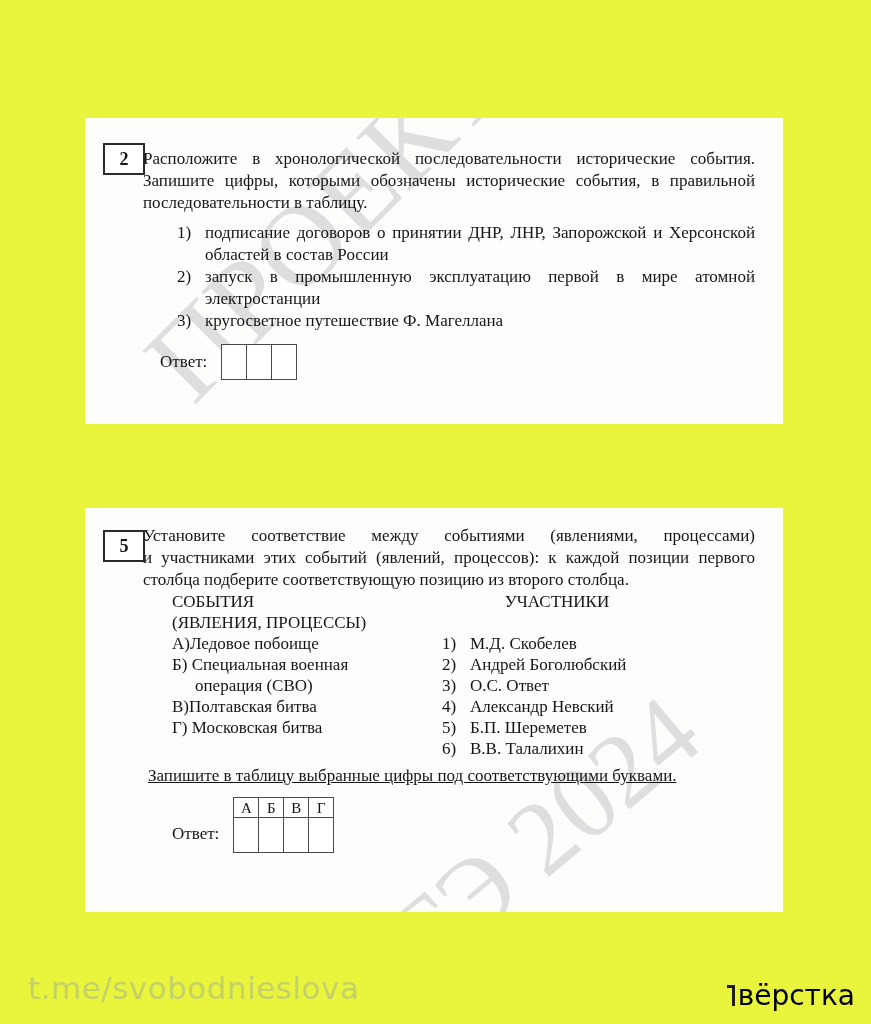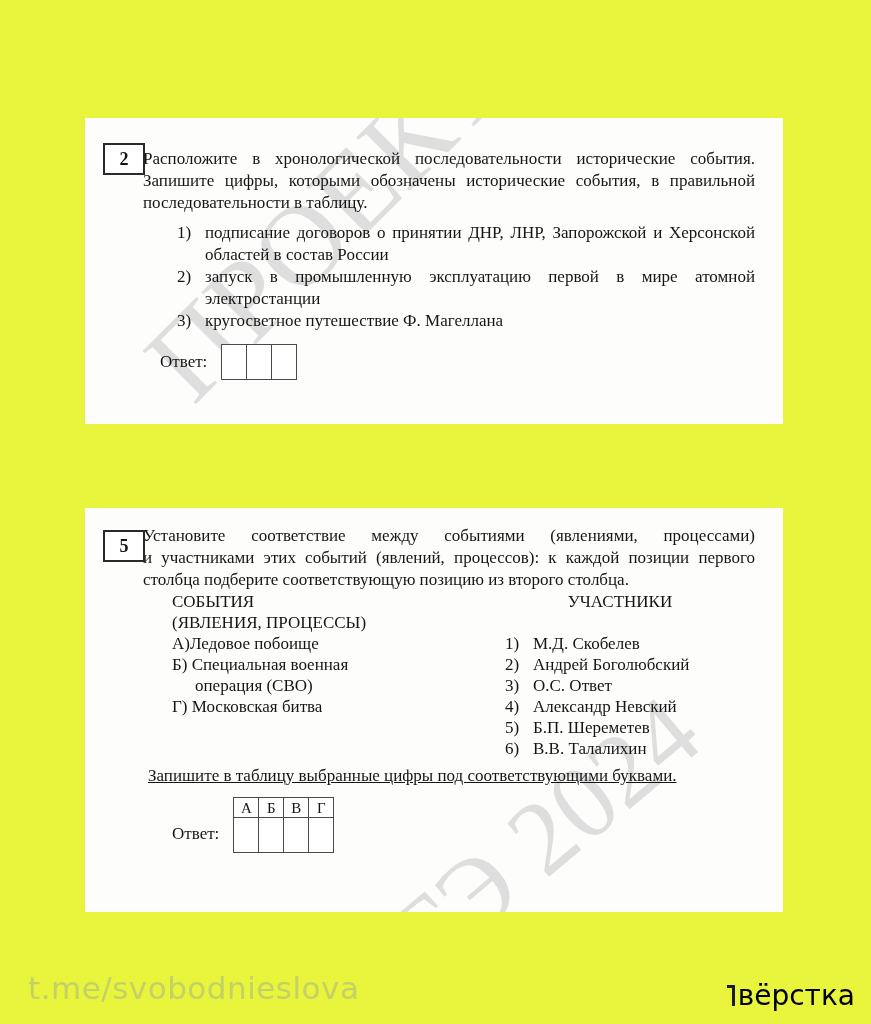--- a/index.html
+++ b/index.html
@@ -72,21 +72,21 @@
   .answer-row1 { margin-top: 12px; margin-left: 17px; display: flex; align-items: center; }
   .answer-row1 .answer-label { margin-right: 14px; }
   .answer-boxes { display: flex; }
   .abox { width: 26px; height: 36px; border: 1px solid #4a4a4a; margin-left: -1px; background: #fff; }
   .abox:first-child { margin-left: 0; }
 
   .match-grid { display: flex; line-height: 21px; }
   .col-events { width: 220px; margin-left: 29px; flex: 0 0 220px; }
   .col-events .col-title { text-align: left; }
   .event-item { padding-left: 23px; text-indent: -23px; }
-  .col-participants { width: 230px; margin-left: 113px; flex: 0 0 230px; }
+  .col-participants { width: 230px; margin-left: 50px; flex: 0 0 230px; }
   .col-participants .col-title { text-align: center; }
   .participant-list { margin-top: 21px; }
   .p-item { display: flex; }
   .p-item .marker { width: 28px; flex: 0 0 28px; }
 
   .instruction { margin-top: 6px; margin-left: 5px; text-decoration: underline; }
 
   .answer-row2 { margin-top: 10px; margin-left: 29px; display: flex; }
   .answer-row2 .answer-label { margin-top: 26px; margin-right: 14px; }
   .grid-table { display: flex; flex-direction: column; }
@@ -183,20 +183,21 @@
   </div>
   <div class="content">
     <p class="question">Установите соответствие между событиями (явлениями, процессами) и&nbsp;участниками этих событий (явлений, процессов): к каждой позиции первого столбца подберите соответствующую позицию из второго столбца.</p>
 
     <div class="match-grid">
       <div class="col-events">
         <div class="col-title">СОБЫТИЯ</div>
         <div class="col-title">(ЯВЛЕНИЯ, ПРОЦЕССЫ)</div>
         <div class="event-item">А)Ледовое побоище</div>
         <div class="event-item">Б) Специальная военная операция (СВО)</div>
+        <div class="event-item">В)Полтавская битва</div>
         <div class="event-item">Г) Московская битва</div>
       </div>
       <div class="col-participants">
         <div class="col-title">УЧАСТНИКИ</div>
         <div class="participant-list">
           <div class="p-item">
             <span class="marker">1)</span>
             <span>М.Д. Скобелев</span>
           </div>
           <div class="p-item">

